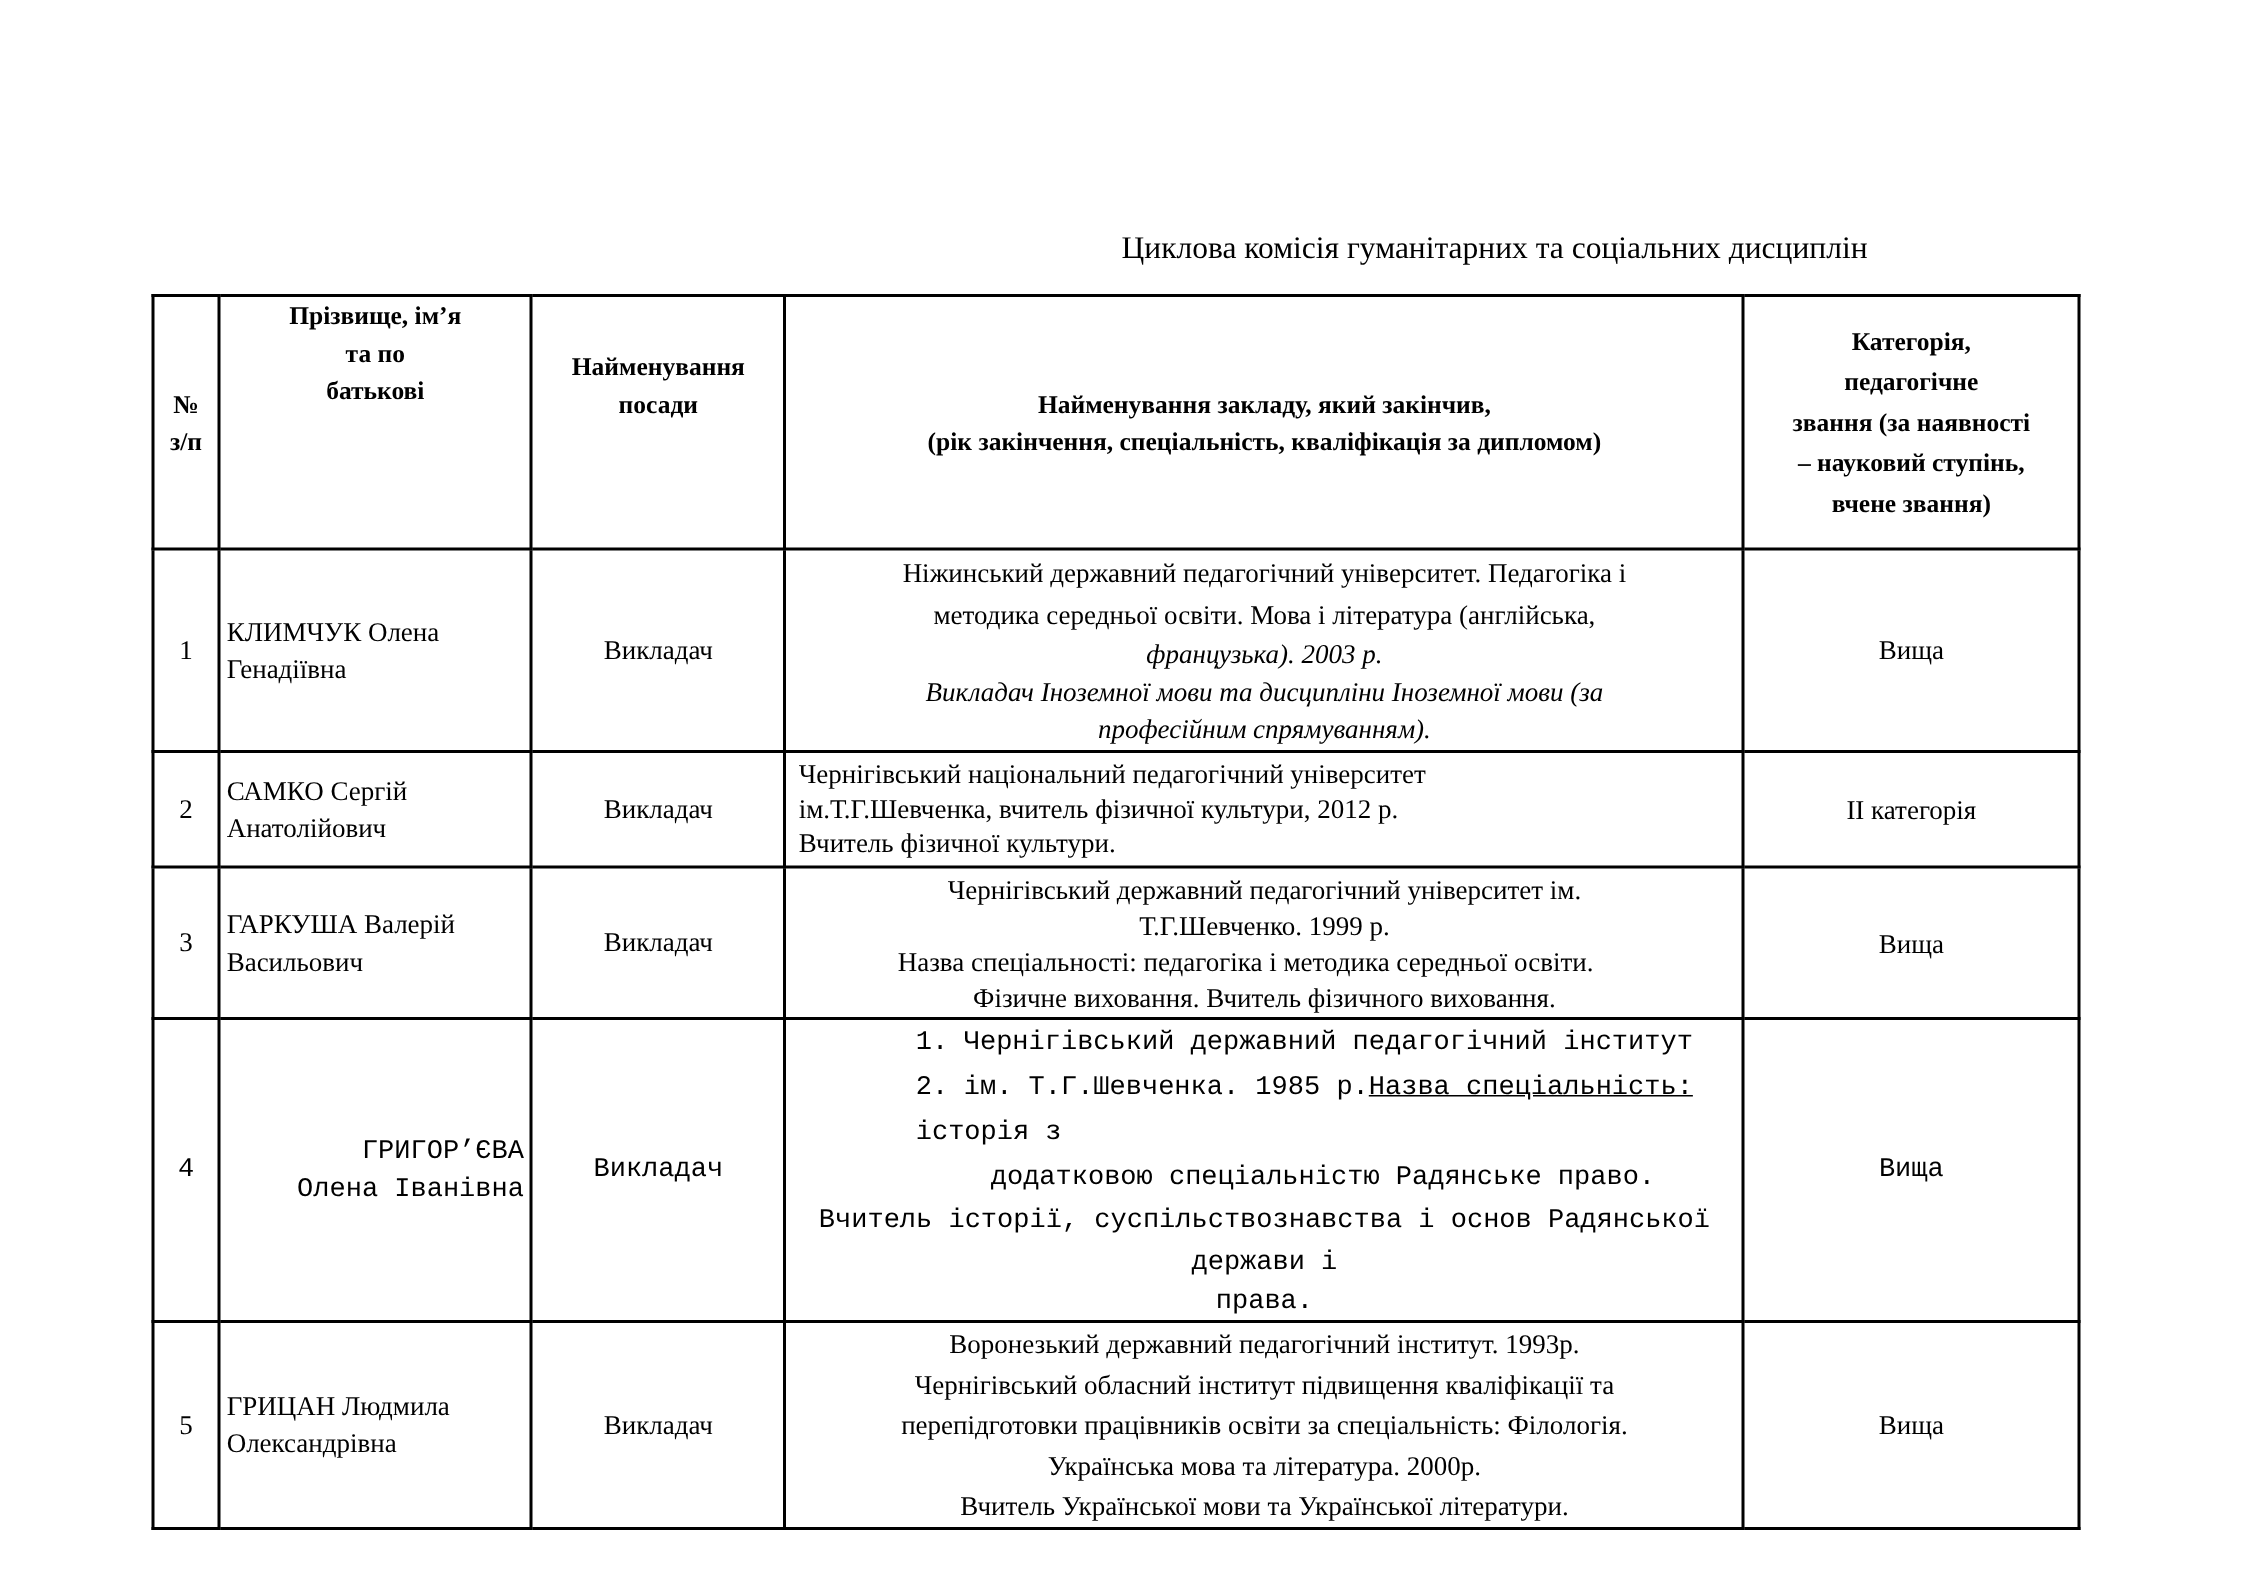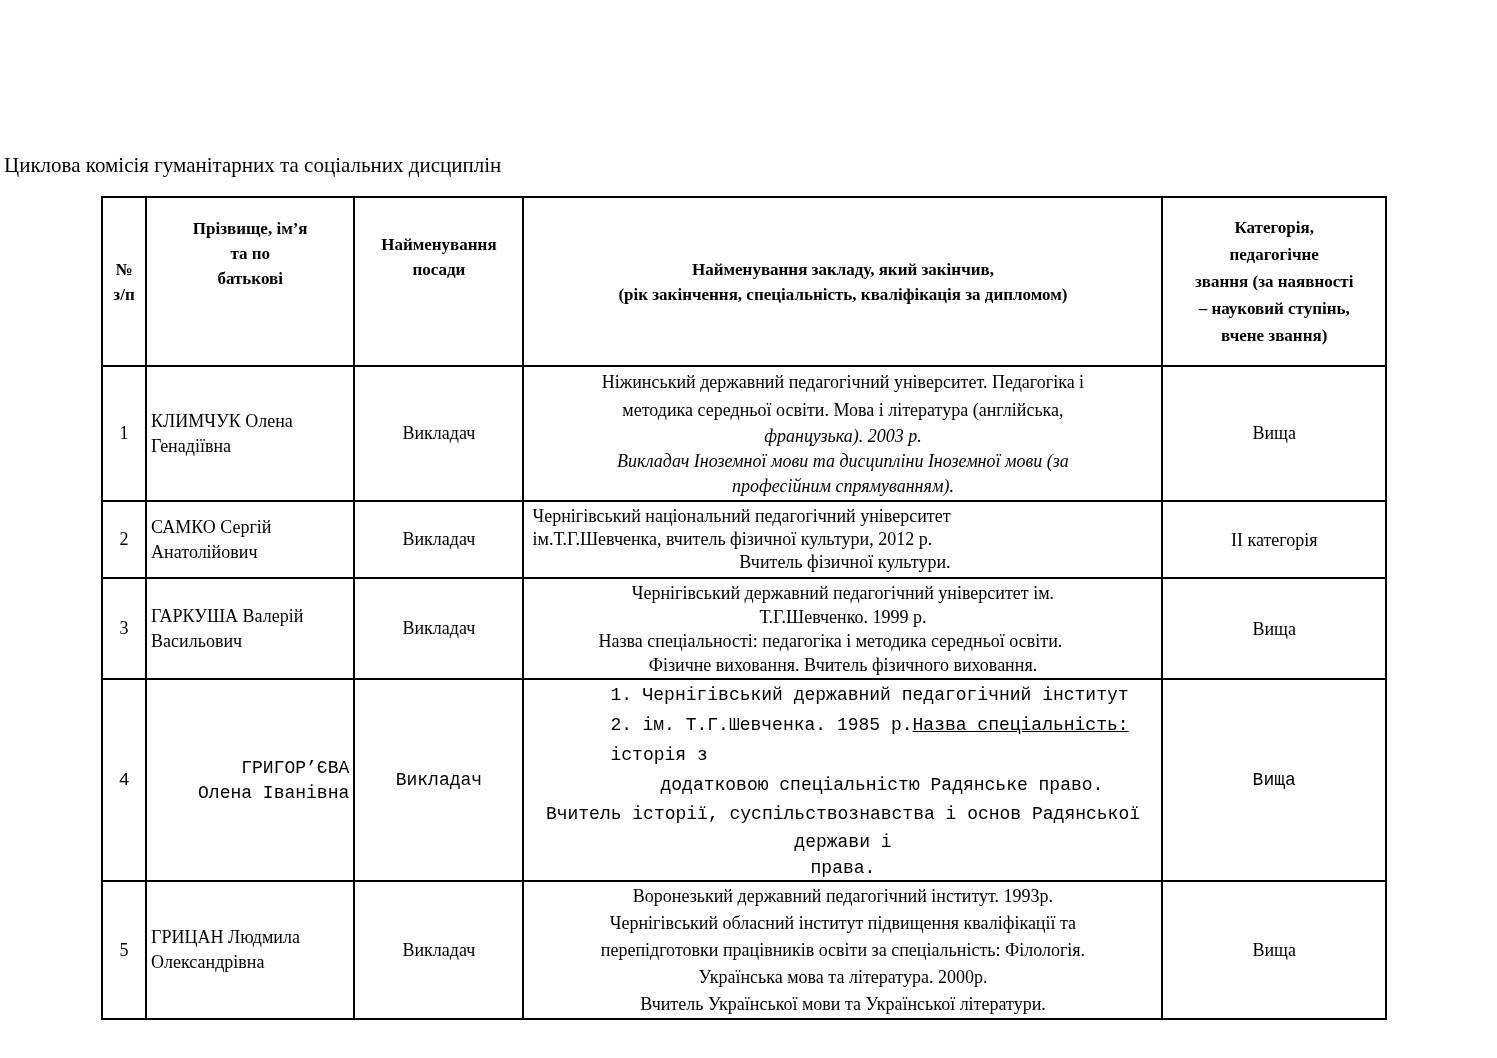--- a/index.html
+++ b/index.html
@@ -11,23 +11,23 @@
       width: 1497px;
       height: 1058px;
       position: relative;
       overflow: hidden;
       font-family: "Liberation Serif", "DejaVu Serif", serif;
       color: #000000;
     }
     .page-title {
       position: absolute;
       top: 150px;
-      left: 4px;
+      left: 17px;
       width: 1228px;
-      text-align: left;
+      text-align: right;
       font-size: 21px;
       line-height: 30px;
     }
     table.staff {
       position: absolute;
       left: 101px;
       top: 196px;
       width: 1286px;
       border-collapse: collapse;
       table-layout: fixed;
@@ -88,21 +88,21 @@
       <col class="col-pos">
       <col class="col-edu">
       <col class="col-cat">
   </colgroup>
   <thead>
     <tr>
       <th class="num-head">
         <span class="line" style="text-align:center">№</span>
         <span class="line">з/п</span>
       </th>
-      <th style="vertical-align:top;padding-top:18px;">
+      <th style="vertical-align:top;">
         <span class="line">Прізвище, ім’я</span>
         <span class="line">та по</span>
         <span class="line">батькові</span>
       </th>
       <th style="vertical-align:top;padding-top:34px;">
         <span class="line">Найменування</span>
         <span class="line">посади</span>
       </th>
       <th>
         <span class="line">Найменування закладу, який закінчив,</span>
@@ -139,21 +139,21 @@
     <tr class="r2">
       <td class="num">2</td>
       <td class="name">
         <span class="line">САМКО Сергій</span>
         <span class="line">Анатолійович</span>
       </td>
       <td class="pos">Викладач</td>
       <td class="edu left" style="line-height:23px;margin-left:20px;">
         <span class="line">Чернігівський  національний педагогічний університет</span>
         <span class="line">ім.Т.Г.Шевченка, вчитель фізичної культури, 2012 р.</span>
-        <span class="line" style="text-align:center">Вчитель фізичної культури.</span>
+        <span class="line" style="">Вчитель фізичної культури.</span>
       </td>
       <td class="cat top" style="padding-top:2px;">ІІ категорія</td>
     </tr>
 
     <tr class="r3">
       <td class="num">3</td>
       <td class="name">
         <span class="line">ГАРКУША Валерій</span>
         <span class="line">Васильович</span>
       </td>

